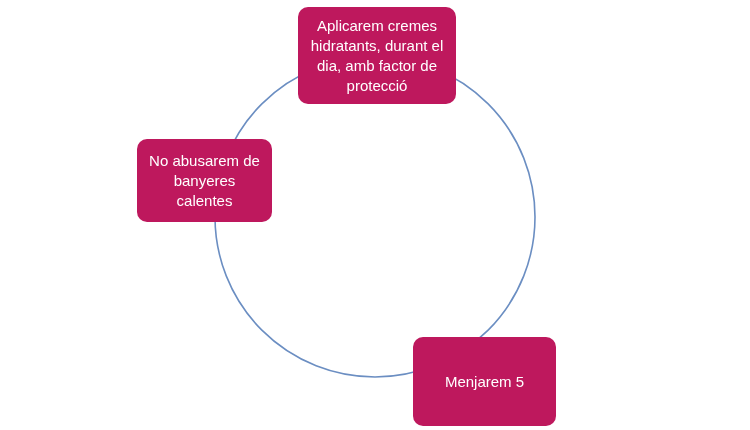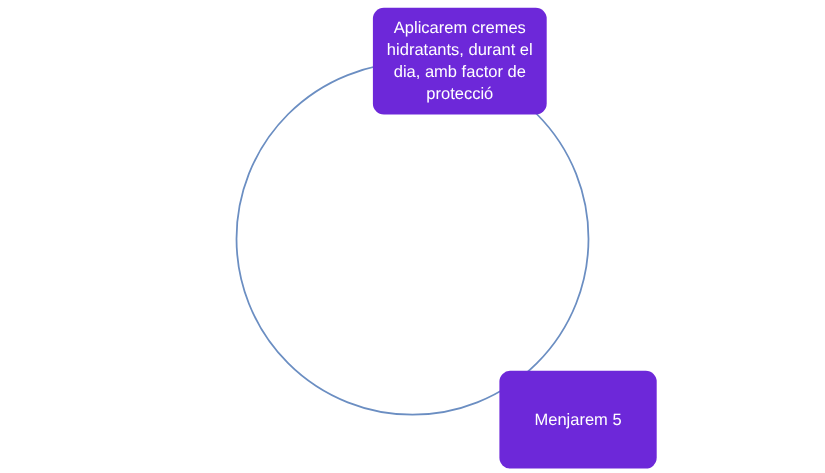--- a/index.html
+++ b/index.html
@@ -17,32 +17,31 @@
   }
   .cycle-svg {
     position: absolute;
     left: 0;
     top: 0;
     width: 750px;
     height: 430px;
   }
   .node {
     position: absolute;
-    background: #6d28d9;
+    background: #be185d;
     border-radius: 10px;
     color: #ffffff;
     display: flex;
     align-items: center;
     justify-content: center;
     text-align: center;
     font-size: 15px;
     line-height: 20px;
     padding: 6px 8px;
     box-sizing: border-box;
-    margin-left: 41px;
   }
   .node .txt { display: block; width: 100%; }
   .node .txt-bold { display: block; width: 100%; font-weight: bold; }
 
   .node-top          { left: 298px; top: 7px;   width: 158px; height: 97px; }
   .node-right        { left: 481px; top: 137px; width: 135px; height: 85px; }
   .node-left         { left: 137px; top: 139px; width: 135px; height: 83px; }
   .node-bottom-left  { left: 196px; top: 334px; width: 150px; height: 96px; }
   .node-bottom-right { left: 413px; top: 337px; width: 143px; height: 89px; }
 </style>
@@ -53,20 +52,23 @@
 
   <svg class="cycle-svg" viewBox="0 0 750 430" xmlns="http://www.w3.org/2000/svg">
     <circle cx="375" cy="217" r="160" fill="none" stroke="#6b8ec2" stroke-width="1.6"></circle>
   </svg>
 
   <div class="node node-top">
     <span class="txt">Aplicarem cremes hidratants, durant el dia, amb factor de protecció</span>
   </div>
 
 
+  <div class="node node-left">
+    <span class="txt">No abusarem de banyeres calentes</span>
+  </div>
 
 
   <div class="node node-bottom-right">
     <span style="display:block;width:100%;">
       <span class="txt">Menjarem 5</span>
     </span>
   </div>
 
 </div>
 

